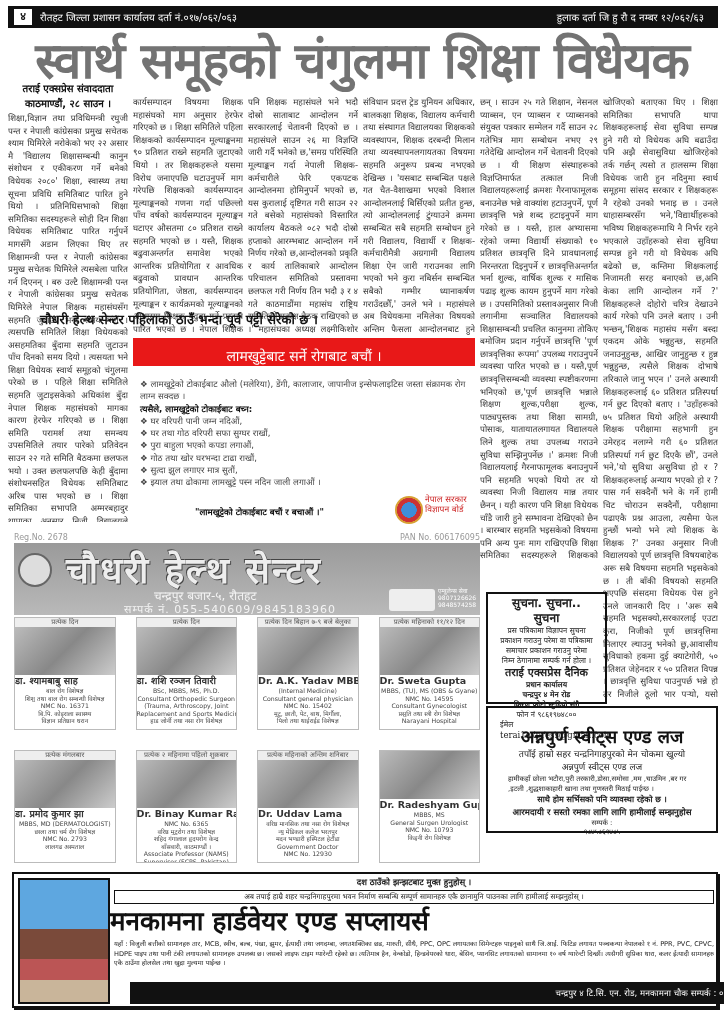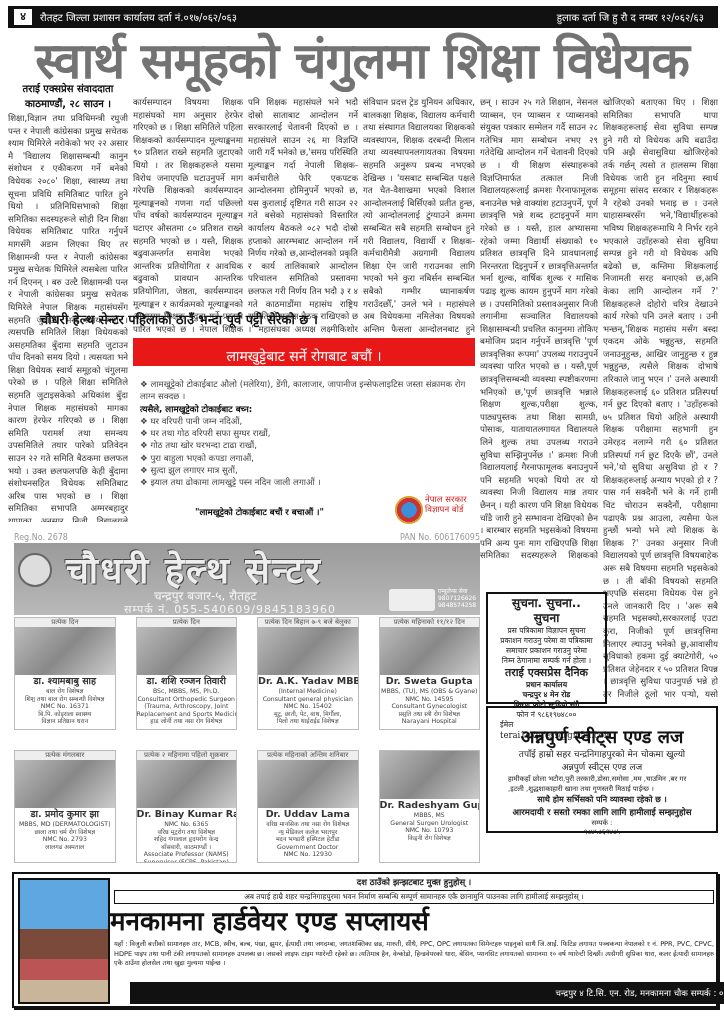--- a/index.html
+++ b/index.html
@@ -25,21 +25,21 @@
 .hlogo{position:absolute;left:4px;top:10px;width:34px;height:34px;border-radius:50%;background:#ddd;border:2px solid #666}
 .htitle{position:absolute;left:52px;top:2px;width:420px;font-size:36px;font-weight:bold;color:#eee;text-shadow:1px 1px 0 #444,-1px -1px 0 #444;white-space:nowrap;letter-spacing:2px}
 .hsub{position:absolute;left:140px;top:44px;font-size:12px;color:#f4f4f4}
 .hcont{position:absolute;left:110px;top:58px;font-size:11px;color:#f4f4f4;letter-spacing:1px}
 .amb{position:absolute;left:375px;top:46px;width:46px;height:22px;background:#eee;border-radius:3px}
 .ambtxt{position:absolute;left:424px;top:44px;font-size:6px;color:#fff;line-height:7px}
 .grid{position:absolute;left:0;top:84px;width:466px;display:grid;grid-template-columns:repeat(4,1fr);gap:20px}
 .cell{height:113px;border:1px solid #bbb;position:relative;background:#fff;overflow:hidden}
 .cell .day{font-size:7px;color:#555;text-align:center;line-height:9px;background:#eee;white-space:nowrap;overflow:hidden}
 .cell .photo{height:48px;background:linear-gradient(135deg,#bbb,#888 50%,#ccc);}
-.cell .name{font-size:9.5px;font-weight:bold;text-align:center;color:#333;line-height:12px;white-space:nowrap;overflow:hidden}
+.cell .name{font-size:9.5px;font-weight:bold;color:#333;line-height:12px;white-space:nowrap;overflow:hidden}
 .cell .ln{font-size:6.2px;text-align:center;color:#444;line-height:7.6px;white-space:nowrap;overflow:hidden}
 .hfoot{position:absolute;left:40px;top:310px;font-size:13px;color:#111;font-weight:bold}
 .notice{position:absolute;left:486px;top:592px;width:121px;height:112px;border:2px solid #111;padding:2px 12px;text-align:center;font-size:7.5px;line-height:10px;color:#222}
 .notice .nh{font-size:12px;font-weight:bold;line-height:15px}
 .notice .np{font-size:11px;font-weight:bold;line-height:14px}
 .annapurna{position:absolute;left:486px;top:706px;width:232px;height:127px;border:2px solid #111;text-align:center;color:#222;padding:18px}
 .annapurna .t{font-size:18px;font-weight:bold;line-height:22px;color:#111}
 .annapurna .s{font-size:9px;line-height:13px}
 .annapurna .sm{font-size:7px;line-height:10px;text-align:left;padding:0 2px}
 .annapurna .b{font-size:8px;font-weight:bold;line-height:12px}
@@ -83,22 +83,22 @@
 <div class="col" style="left:603px;top:96px;width:115px;height:606px">
   <p>खोजिएको बताएका थिए । शिक्षा समितिका सभापति थापा शिक्षकहरूलाई सेवा सुविधा सम्पन्न हुने गरी यो विधेयक अघि बढाउँदा पनि अझै सेवासुविधा खोजिरहेको तर्क गर्छन् त्यसो त हालसम्म शिक्षा विधेयक जारी हुन नदिनुमा स्वार्थ समूहमा सांसद सरकार र शिक्षकहरू नै रहेको उनको भनाइ छ । उनले धाहासम्बरसँग भने,'विद्यार्थीहरूको भविष्य शिक्षकहरूमाथि नै निर्भर रहने भएकाले उहाँहरूको सेवा सुविधा सम्पन्न हुने गरी यो विधेयक अघि बढेको छ, कम्तिमा शिक्षकलाई निजामती सरह बनाएको छ,अनि केका लागि आन्दोलन गर्ने ?' शिक्षकहरूले दोहोरो चरित्र देखाउने कार्य गरेको पनि उनले बताए । उनी भन्छन्,'शिक्षक महासंघ मसँग बस्दा एकदम ओके भन्नुहुन्छ, सहमति जनाउनुहुन्छ, आखिर जानुहुन्छ र हुन्न भन्नुहुन्छ, त्यसैले शिक्षक दोभाषे तरिकाले जानु भएन ।' उनले अस्थायी शिक्षकहरूलाई ६० प्रतिशत प्रतिस्पर्धा गर्न छुट दिएको बताए । 'उहाँहरूको ७५ प्रतिशत थियो अहिले अस्थायी शिक्षक परीक्षामा सहभागी हुन उमेरहद नलाग्ने गरी ६० प्रतिशत प्रतिस्पर्धा गर्न छुट दिएकै छौं', उनले भने,'यो सुविधा असुविधा हो र ? शिक्षकहरूलाई अन्याय भएको हो र ? पास गर्न सक्दैनौं भने के गर्ने हामी चिट चोराउन सक्दैनौं, परीक्षामा पढाएकै प्रश्न आउला, त्यसैमा फेल हुन्छौं भन्यो भने त्यो शिक्षक के शिक्षक ?' उनका अनुसार निजी विद्यालयको पूर्ण छात्रवृत्ति विषयबाहेक अरू सबै विषयमा सहमति भइसकेको छ । ती बाँकी विषयको सहमति भएपछि संसदमा विधेयक पेस हुने उनले जानकारी दिए । 'अरू सबै सहमति भइसक्यो,सरकारलाई एउटा कुरा, निजीको पूर्ण छात्रवृत्तिमा मिलाएर ल्याउनु भनेको छु,आवासीय सुविधाको हकमा दुई क्याटेगोरी, ५० प्रतिशत जेहेनदार र ५० प्रतिशत विपन्न । छात्रवृत्ति सुविधा पाउनुपर्छ भन्ने हो तर निजीले ठूलो भार पर्‍यो, यसो नगरिदिनुस् भनेका छन्,' उनले भने । उनका अनुसार अबको दुईवटा समिति बैठक बसेपछि शिक्षा विधेयक समितिबाट पूर्णरूपमा पारित भएर संसदमा पेस गरिने छ । सरकार र नेपाल शिक्षक महासंघबीच वैशाख १७ गते असार १५ गतेभित्र शिक्षा विधेयक जारी गर्नुपर्नेसहित ९ बुँदे सहमतिपछि शिक्षकहरू २९ दिनसम्म चलेको आन्दोलन छाडेर घर फर्किएका थिए। असार १५ भित्र शिक्षा विधेयक जारी हुन भने सकेन ।</p>
 </div>
 
 <div class="redban">लामखुट्टेबाट सर्ने रोगबाट बचौं ।</div>
 <div class="mosq">
   <div>❖ लामखुट्टेको टोकाईबाट औलो (मलेरिया), डेंगी, कालाजार, जापानीज इन्सेफलाइटिस जस्ता संक्रामक रोग लाग्न सक्दछ ।</div>
   <div class="b">त्यसैले, लामखुट्टेको टोकाईबाट बच्न:</div>
   <div>❖ घर वरिपरी पानी जम्न नदिऔं,</div>
   <div>❖ घर तथा गोठ वरिपरी सफा सुग्घर राखौं,</div>
+  <div>❖ पुरा बाहुला भएको कपडा लगाऔं,</div>
   <div>❖ गोठ तथा खोर घरभन्दा टाढा राखौं,</div>
-  <div>❖ पुरा बाहुला भएको कपडा लगाऔं,</div>
   <div>❖ सुत्दा झुल लगाएर मात्र सुतौं,</div>
   <div>❖ झ्याल तथा ढोकामा लामखुट्टे पस्न नदिन जाली लगाऔं ।</div>
   <div class="slogan">"लामखुट्टेको टोकाईबाट बचौं र बचाऔं ।"</div>
 </div>
 <div class="emblem"></div>
 <div class="govt">
   <div>नेपाल सरकार</div>
   <div>विज्ञापन बोर्ड</div>
 </div>
 

